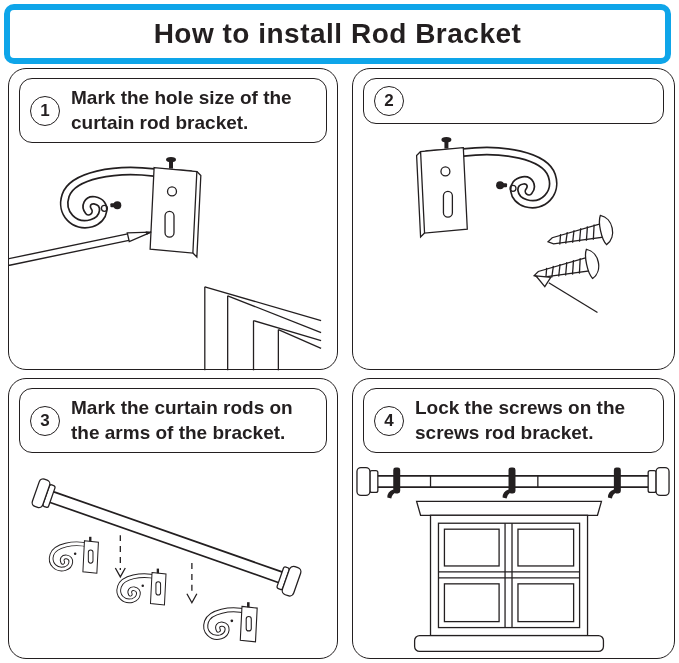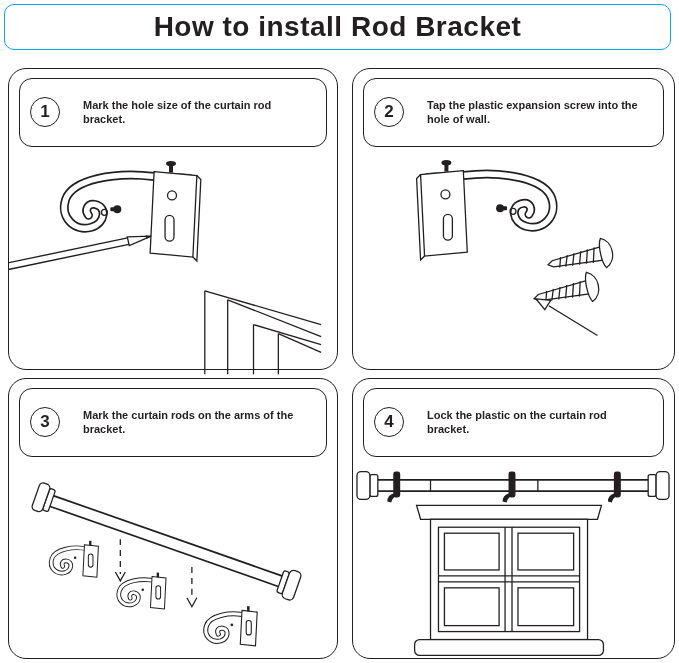--- a/index.html
+++ b/index.html
@@ -1,22 +1,22 @@
 <!DOCTYPE html>
 <html><head>
 <meta charset="utf-8">
 <style>
   html,body{margin:0;padding:0;background:#fff;}
   body{
     width:679px;height:663px;position:relative;overflow:hidden;
     font-family:"Liberation Sans","DejaVu Sans",sans-serif;color:#231f20;
   }
   .title-box{
-    position:absolute;left:4px;top:4px;width:667px;height:46px;
-    border:1px solid #0ea5e9;border-radius:10px;
+    position:absolute;left:4px;top:4px;width:667px;height:60px;
+    border:6px solid #0ea5e9;border-radius:10px;
     display:flex;align-items:center;justify-content:center;
     box-sizing:border-box;background:#fff;
   }
   .title-box h1{
     margin:0;font-size:28px;font-weight:bold;letter-spacing:.5px;
   }
   .panel{
     position:absolute;border:1.6px solid #231f20;border-radius:18px;
     box-sizing:border-box;background:#fff;
   }
@@ -28,21 +28,21 @@
     margin:9px 10px 2px 10px;border:1.5px solid #231f20;border-radius:13px;
     display:flex;align-items:center;gap:11px;padding:7px 10px;min-height:36px;
     box-sizing:border-box;background:#fff;
   }
   .step-num{
     flex:0 0 30px;width:30px;height:30px;border:1.6px solid #231f20;border-radius:50%;
     display:flex;align-items:center;justify-content:center;
     font-size:17px;font-weight:bold;box-sizing:border-box;
   }
   .step-text{
-    margin:12px;font-size:11px;font-weight:bold;line-height:1.3;
+    margin:0;font-size:19px;font-weight:bold;line-height:1.3;
   }
   .illus{width:100%;display:block;}
   svg{display:block;}
   .ln{fill:none;stroke:#231f20;stroke-width:1.3;}
   .lnF{fill:#fff;stroke:#231f20;stroke-width:1.3;}
   .bandB{fill:none;stroke:#231f20;stroke-linecap:round;stroke-linejoin:round;}
   .bandW{fill:none;stroke:#fff;stroke-linecap:round;stroke-linejoin:round;}
   .dark{fill:#231f20;stroke:none;}
 </style>
 </head>
@@ -109,21 +109,20 @@
       <line class="ln" x1="246" y1="176" x2="314" y2="196"></line>
       <line class="ln" x1="271" y1="185" x2="271" y2="226"></line>
       <line class="ln" x1="271" y1="185" x2="314" y2="204"></line>
     </g>
   </svg>
 </section>
 
 <section class="panel" id="panel2">
   <div class="step-header">
     <div class="step-num">2</div>
-    <p class="step-text">Tap the plastic expansion screw into the hole of wall.</p>
   </div>
   <svg class="illus" width="319" height="230" viewBox="0 0 323 230">
     <g transform="translate(261,15) scale(-1,1)">
       <use href="#bigBracket"></use>
     </g>
     <g transform="translate(252,104) rotate(-12)">
       <use href="#screwIcon"></use>
     </g>
     <g transform="translate(238,138) rotate(-12)">
       <use href="#screwIcon"></use>
@@ -169,21 +168,21 @@
     <g>
       <line class="ln" x1="184" y1="108" x2="184" y2="141" stroke-dasharray="6 5"></line>
       <polyline class="ln" points="179,139 184,148 189,139"></polyline>
     </g>
   </svg>
 </section>
 
 <section class="panel" id="panel4">
   <div class="step-header">
     <div class="step-num">4</div>
-    <p class="step-text">Lock the plastic on the curtain rod bracket.</p>
+    <p class="step-text">Lock the screws on the screws rod bracket.</p>
   </div>
   <svg class="illus" width="319" height="209" viewBox="0 0 323 209">
     <g>
       <polygon class="lnF" points="64,46 250,46 246,60 68,60"></polygon>
       <rect class="lnF" x="78" y="60" width="158" height="121"></rect>
       <rect class="lnF" x="86" y="68" width="142" height="105"></rect>
       <line class="ln" x1="153" y1="68" x2="153" y2="173"></line>
       <line class="ln" x1="160" y1="68" x2="160" y2="173"></line>
       <line class="ln" x1="86" y1="117" x2="228" y2="117"></line>
       <line class="ln" x1="86" y1="123" x2="228" y2="123"></line>

